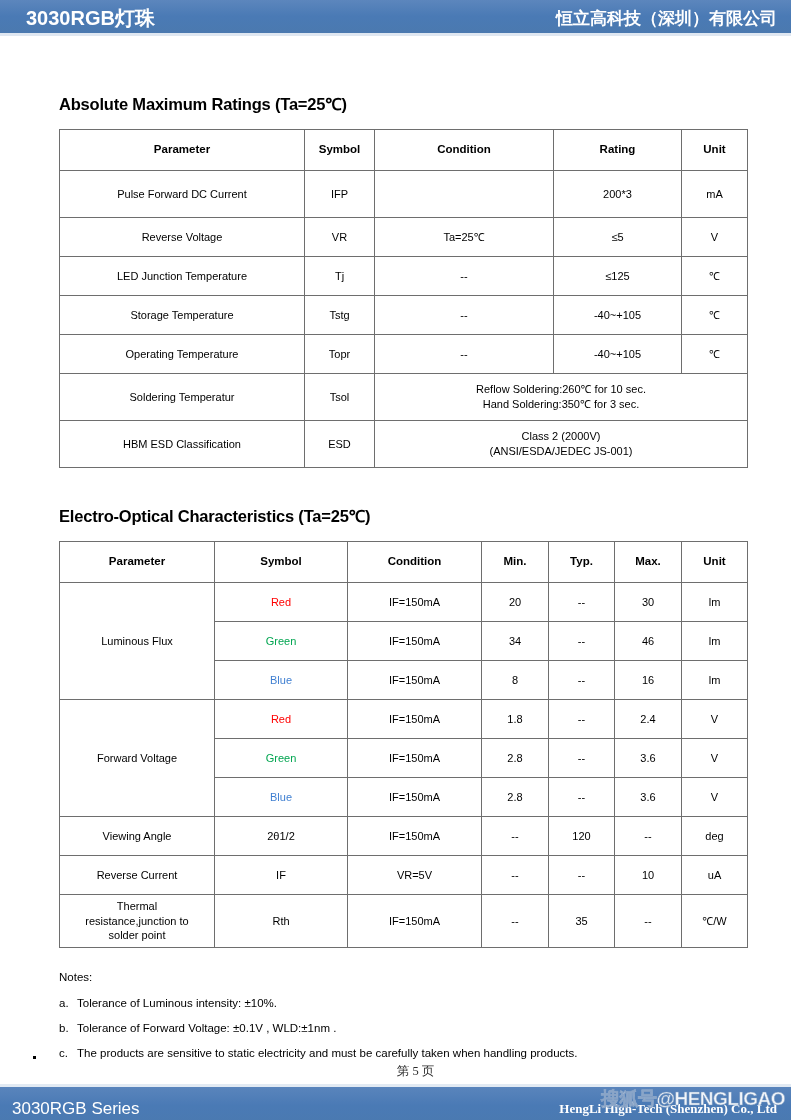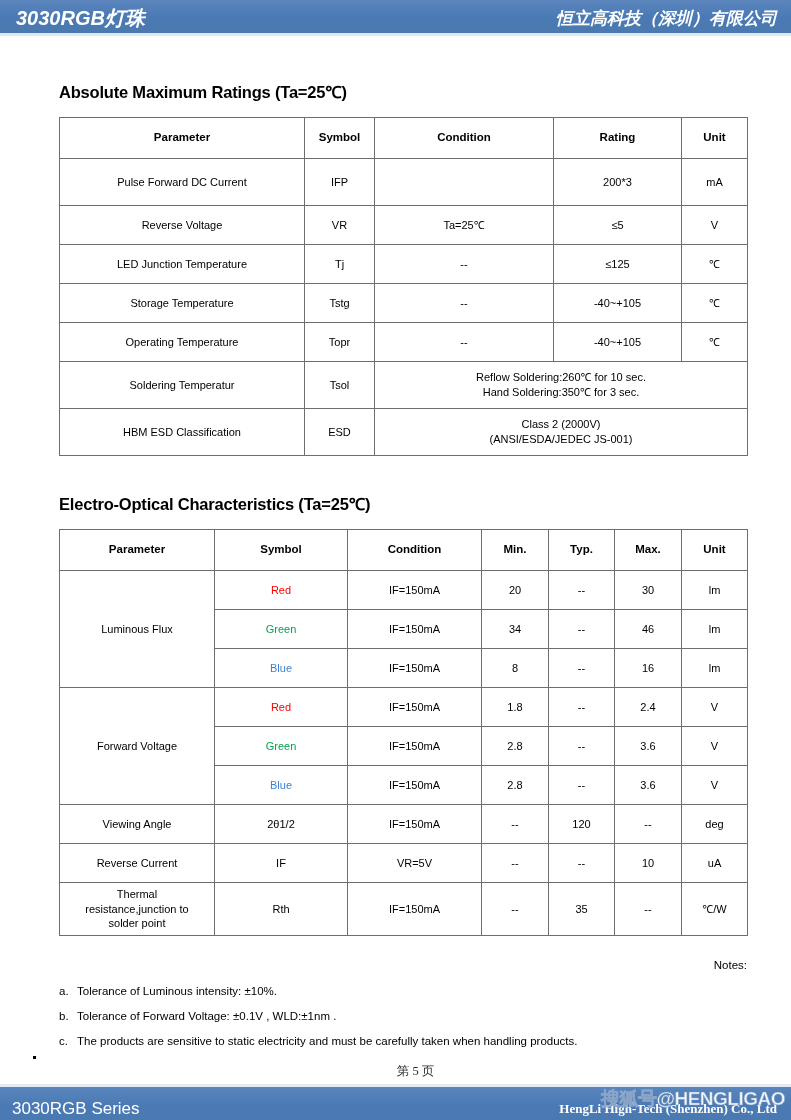--- a/index.html
+++ b/index.html
@@ -32,22 +32,21 @@
   .bar::after {
     content: "";
     position: absolute;
     left: 0; right: 0; bottom: 0;
     height: 2px;
     background: #e8eef6;
   }
   #page-header {
     top: 0;
     height: 36px;
-    padding: 0 14px 0 16px;
-    font-style: italic;
+    padding: 0 14px 0 26px;
   }
   #page-header::after { display: none; }
   #page-header::before {
     content: "";
     position: absolute;
     left: 0; right: 0; bottom: 0;
     height: 3px;
     background: #dfe7f1;
   }
   #page-footer {
@@ -100,21 +99,21 @@
     -webkit-text-stroke: 0.6px rgba(120,150,190,0.85);
     letter-spacing: -0.5px;
     white-space: nowrap;
     pointer-events: none;
   }
 
   
   #content {
     position: absolute;
     left: 59px;
-    top: 80px;
+    top: 92px;
     width: 688px;
   }
 
   h2.section-title {
     font-size: 16.5px;
     font-weight: bold;
     margin: 0 0 14px 0;
     letter-spacing: -0.2px;
   }
 
@@ -146,21 +145,21 @@
   .c-red   { color: #ff0000; }
   .c-green { color: #00a550; }
   .c-blue  { color: #3f7fd1; }
 
   
   #notes {
     margin-top: 22px;
     font-size: 11.5px;
     line-height: 1.3;
   }
-  #notes .notes-head { margin-bottom: 11px; text-align: right; }
+  #notes .notes-head { margin-bottom: 11px; }
   #notes .note {
     display: flex;
     margin-bottom: 10px;
   }
   #notes .note .mark {
     width: 18px;
     flex: 0 0 18px;
   }
 
   

